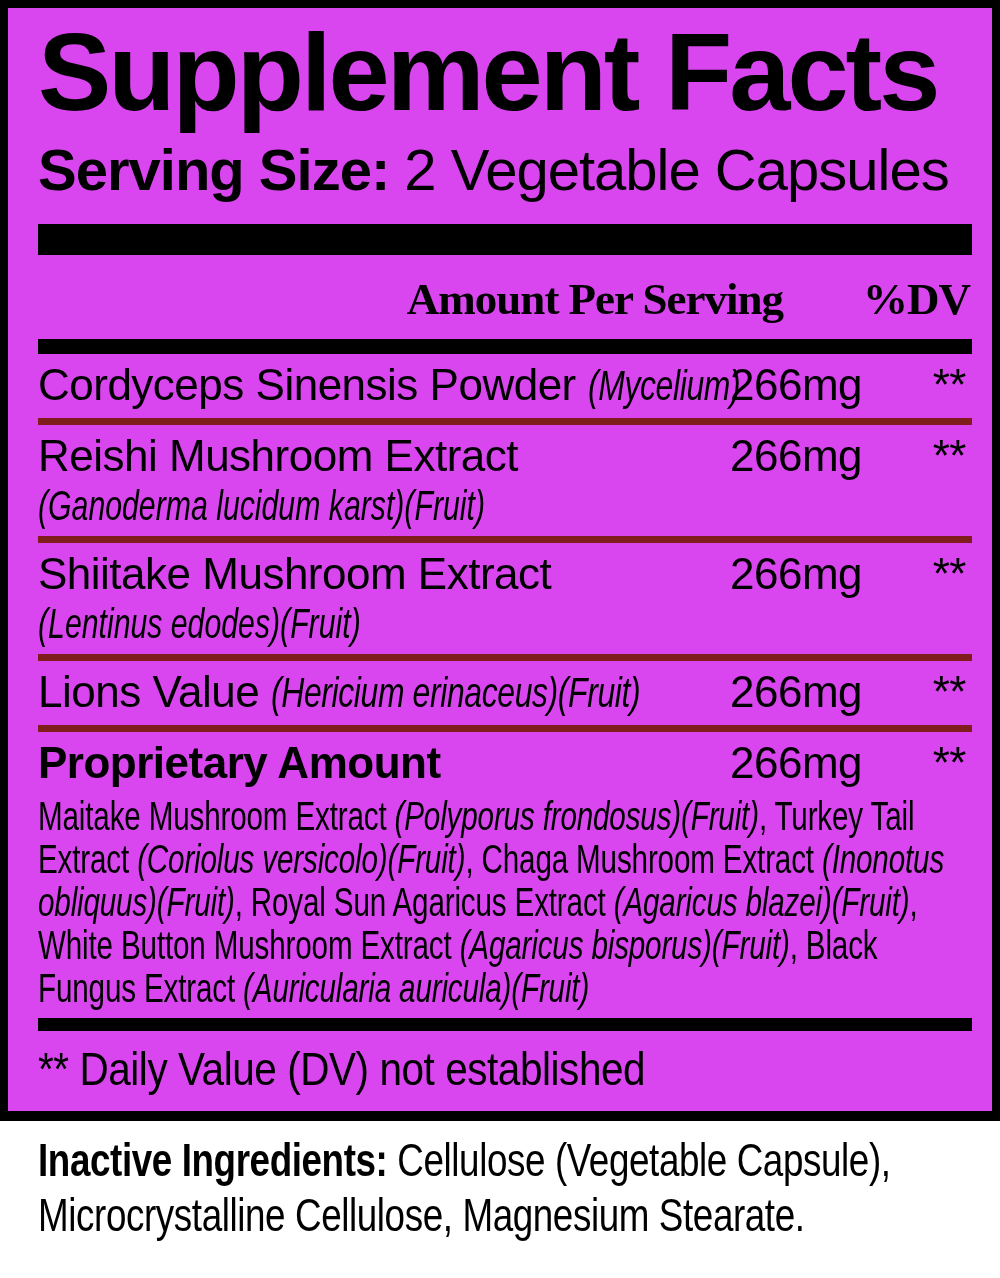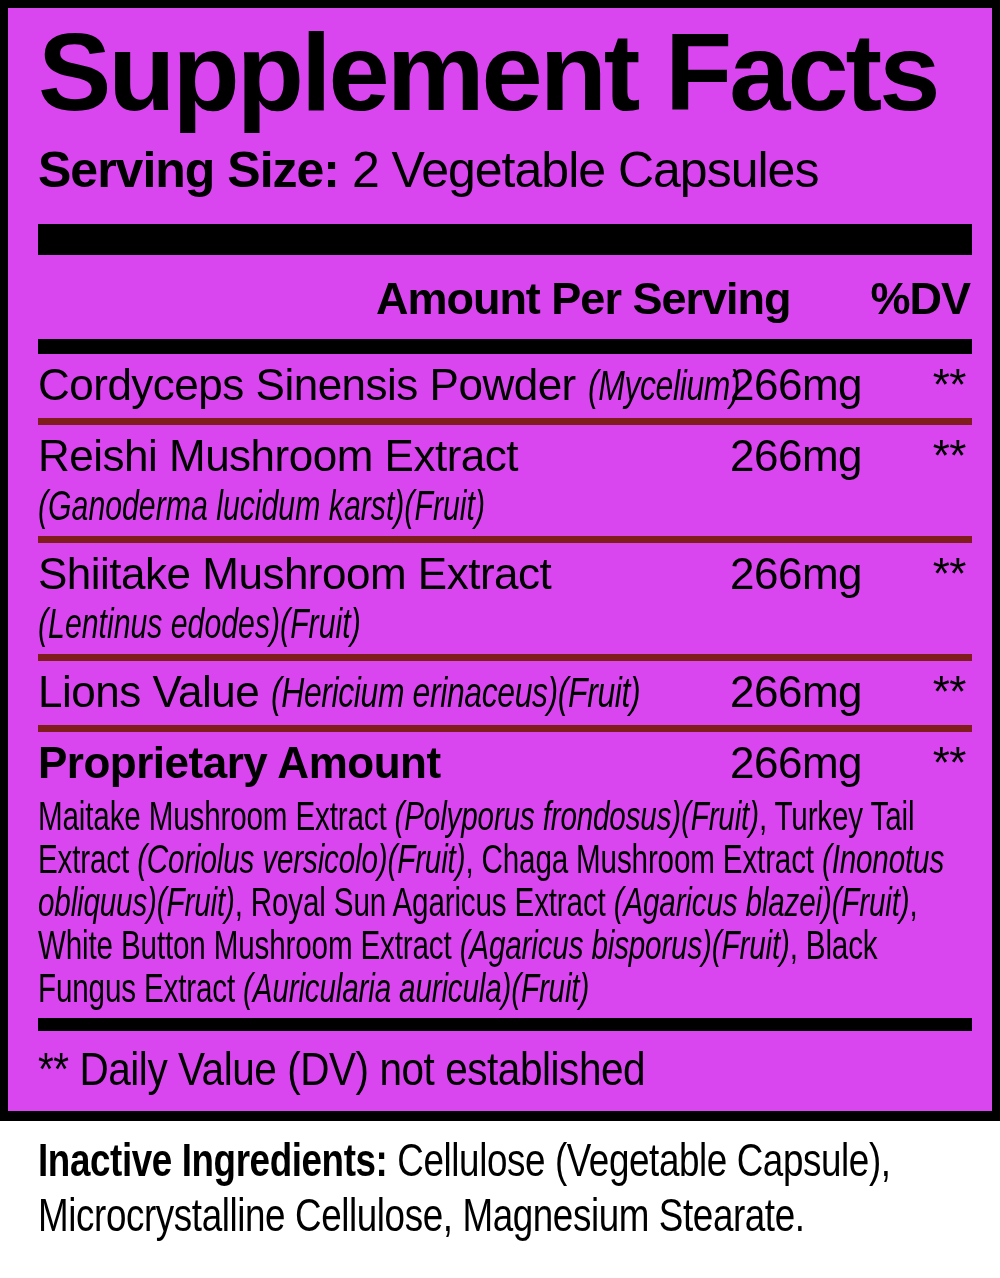--- a/index.html
+++ b/index.html
@@ -22,40 +22,41 @@
 
   .title {
     margin-top: 10px;
     font-size: 110px;
     font-weight: bold;
     letter-spacing: -3px;
     line-height: 108px;
     white-space: nowrap;
   }
   .serving-line {
-    font-size: 50px;
+    font-size: 58px;
     letter-spacing: -1px;
     line-height: 60px;
     white-space: nowrap;
   }
   .serving-line.first { margin-top: 14px; }
   .serving-line .lead { font-weight: bold; }
 
   .bar-thick { height: 31px; background: #000000; margin-top: 24px; }
   .bar-med   { height: 15px; background: #000000; }
   .bar-foot  { height: 13px; background: #000000; margin-top: 4px; }
 
   .col-header {
     display: flex;
     justify-content: flex-end;
     align-items: baseline;
     padding: 18px 2px 14px 0;
     font-size: 45px;
     font-weight: bold;
     letter-spacing: -1px;
+    font-family: Liberation Serif, serif;
   }
   .col-header .dv-head { margin-left: 80px; }
 
   .row { border-bottom: 7px solid #7f1d1d; padding: 5px 0 6px; }
   .row.sep-heavy { border-bottom-width: 7px; }
   .row.last { border-bottom: none; padding-bottom: 0; }
   .row-main {
     display: grid;
     grid-template-columns: 692px 132px 110px;
     font-size: 44px;

